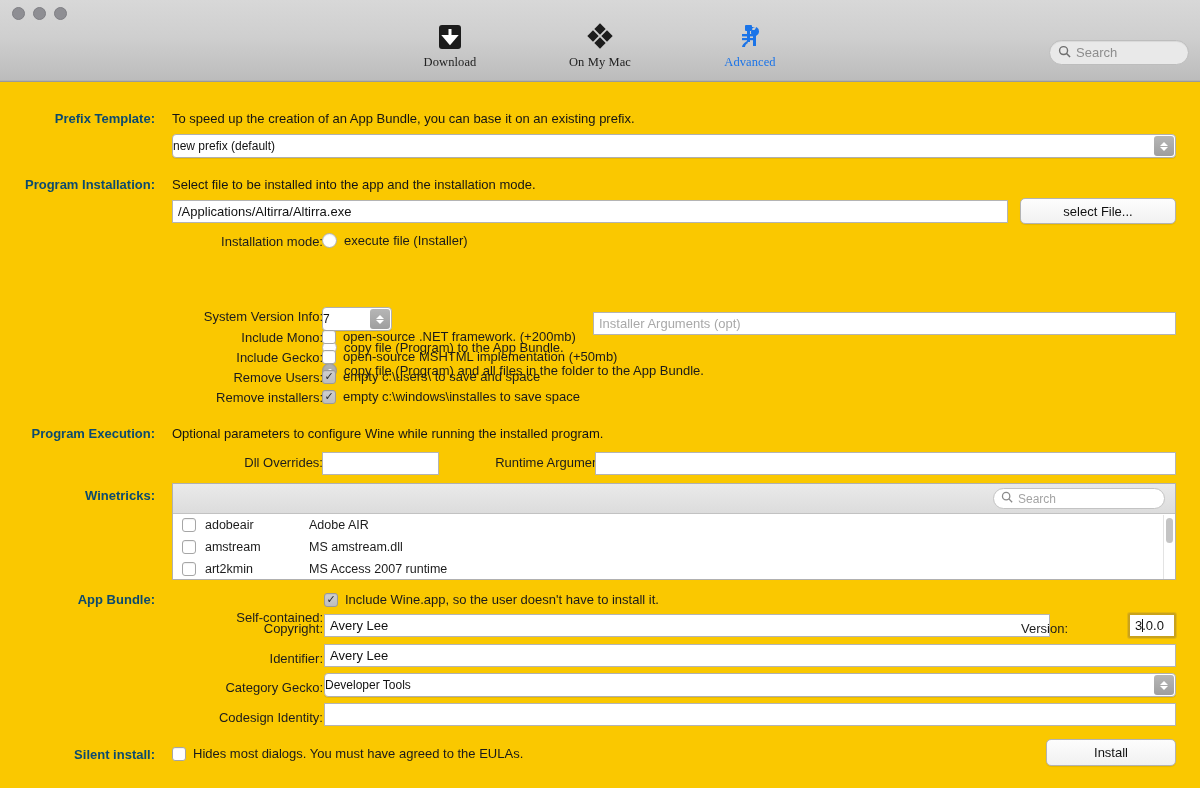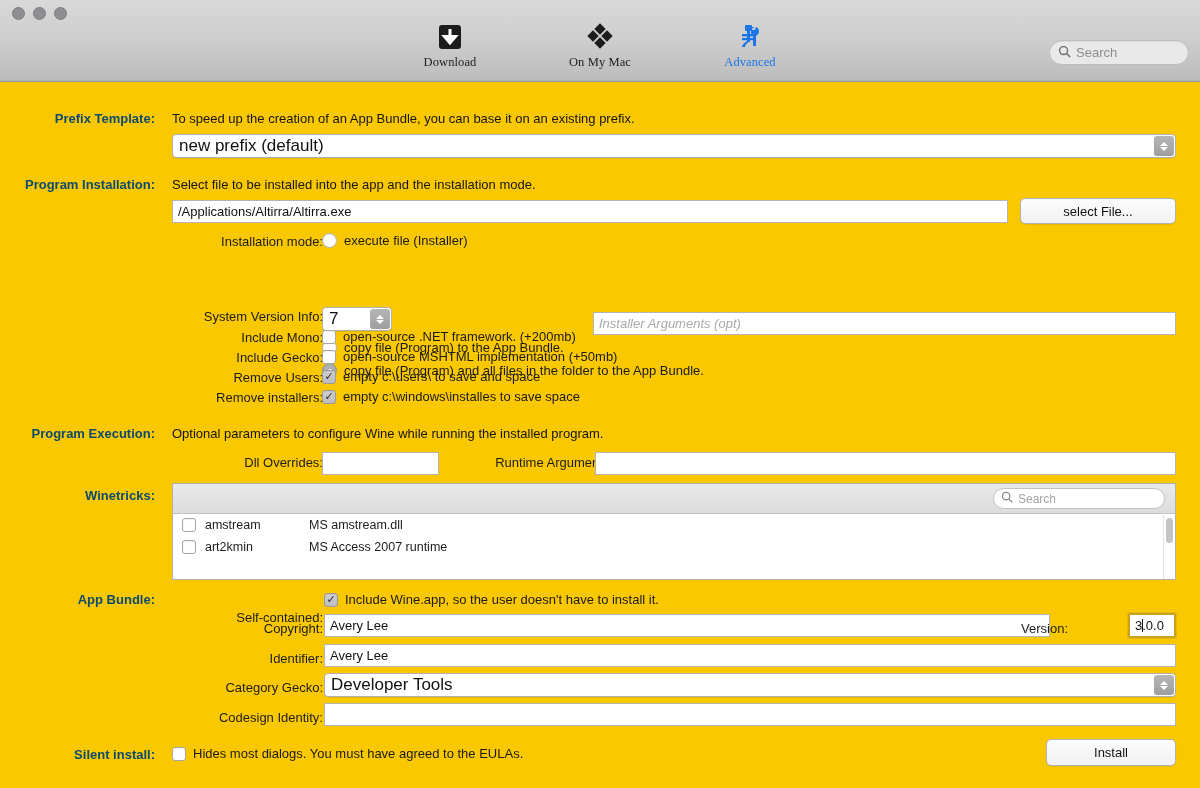--- a/index.html
+++ b/index.html
@@ -54,27 +54,27 @@
   }
   .desc { position:absolute; font-size:13px; color:#141414; }
 
   
   .tf {
     position:absolute; background:#fff; border:1px solid #b4b4b4;
     height:23px; font-family:"Liberation Sans", sans-serif; font-size:13px;
     color:#111; padding:0 5px; line-height:21px; white-space:nowrap;
     overflow:hidden;
   }
-  .tf.ph { color:#a9a9a9;font-style:italic; }
+  .tf.ph { color:#a9a9a9; }
 
   
   .sel {
     position:absolute; background:#fff; border:1px solid #b0b0b0;
     height:24px; border-radius:4px; display:flex; align-items:center;
-    padding-left:6px; font-size:17px; color:#111;
+    font-size:12px; color:#111;
     box-shadow:0 1px 0 rgba(0,0,0,.07);
   }
   .sel .stepper {
     position:absolute; right:1px; top:1px; bottom:1px; width:20px;
     background:linear-gradient(to bottom,#b6b6b6,#9e9e9e);
     border-radius:3px; display:flex; flex-direction:column;
     align-items:center; justify-content:center; gap:1px;
   }
   .chev { width:0; height:0; border-left:4px solid transparent;
           border-right:4px solid transparent; }
@@ -305,20 +305,25 @@
               <line x1="9.2" y1="9.2" x2="13" y2="13" stroke="#8a8a8a" stroke-width="1.6"></line>
             </svg>
           </span>
           <span class="ph">Search</span>
         </div>
       </div>
 
       <div class="wt-list">
         <div class="wt-row">
           <span class="cb"></span>
+          <span class="wt-key">adobeair</span>
+          <span class="wt-desc">Adobe AIR</span>
+        </div>
+        <div class="wt-row">
+          <span class="cb"></span>
           <span class="wt-key">amstream</span>
           <span class="wt-desc">MS amstream.dll</span>
         </div>
         <div class="wt-row">
           <span class="cb"></span>
           <span class="wt-key">art2kmin</span>
           <span class="wt-desc">MS Access 2007 runtime</span>
         </div>
         <div class="wt-scroll">
           <div class="wt-thumb"></div>

